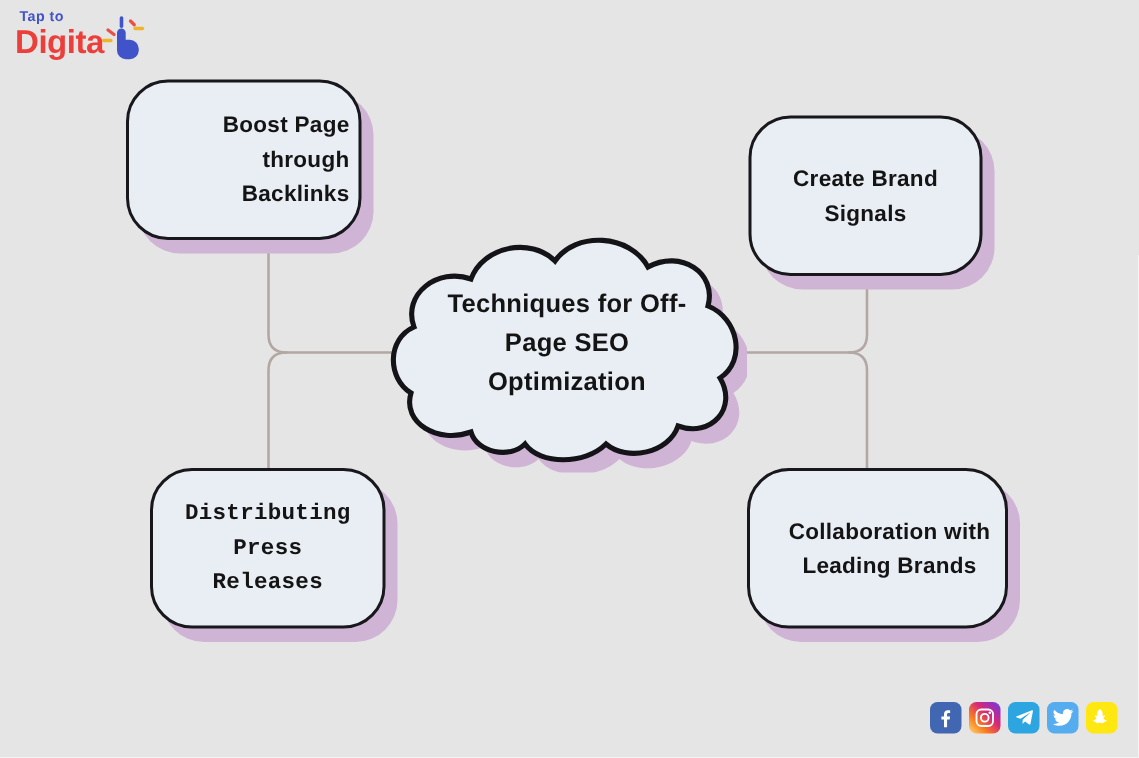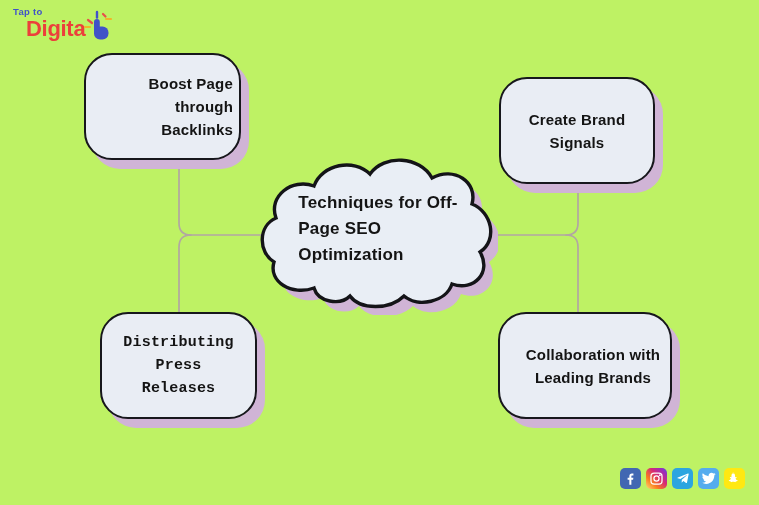--- a/index.html
+++ b/index.html
@@ -1,18 +1,18 @@
 <!DOCTYPE html>
 <html><head>
 <meta charset="utf-8">
 <style>
   html,body { margin:0; padding:0; background:#ffffff; }
   .canvas {
     position:relative; width:759px; height:505px; overflow:hidden;
-    background:#bef264;
+    background:#e5e5e5;
     font-family:"Liberation Sans","DejaVu Sans",sans-serif;
   }
 
   
   .connectors { position:absolute; left:0; top:0; width:759px; height:505px; z-index:1; }
 
   
   .node {
     position:absolute; z-index:2;
     background:#e9edf4;
@@ -29,32 +29,32 @@
   }
   .node.tl { left:84px; top:53px;  width:153px; height:103px;text-align:right; }
   .node.tr { left:499px; top:53px;  width:152px; height:103px;margin-top:24px; }
   .node.bl { left:100px; top:312px; width:153px; height:103px;font-family:Liberation Mono, monospace; }
   .node.br { left:498px; top:312px; width:154px; height:103px;padding-left:16px; }
 
   
   .cloud-svg { position:absolute; left:258px; top:150px; width:240px; height:165px; z-index:2; }
   .cloud-label {
     position:absolute; left:258px; top:150px; width:240px; height:158px; z-index:3;
-    display:flex; align-items:center; justify-content:center; 
+    display:flex; align-items:center; justify-content:center; text-align:center;
     font-weight:bold; font-size:17px; line-height:26px; color:#141414;
     white-space:pre-line; letter-spacing:.2px; pointer-events:none;
   }
 
   
   .logo { position:absolute; left:10px; top:6px; z-index:3; }
   .logo-tagline {
     display:block; margin-left:3px;
     color:#4053c8; font-weight:bold; font-size:9.5px; letter-spacing:.3px;
   }
-  .logo-row { display:flex; align-items:center; margin-top:-1px;margin-left:16px; }
+  .logo-row { display:flex; align-items:flex-start; margin-top:-1px; }
   .logo-brand {
     color:#ec3f3b; font-weight:bold; font-size:22px; letter-spacing:-.3px; line-height:24px;
   }
   .hand-svg { width:30px; height:32px; margin-left:-1px; margin-top:-7px; }
 
   
   .social {
     position:absolute; left:620px; top:468px; z-index:3;
     display:flex; gap:5px;
   }

